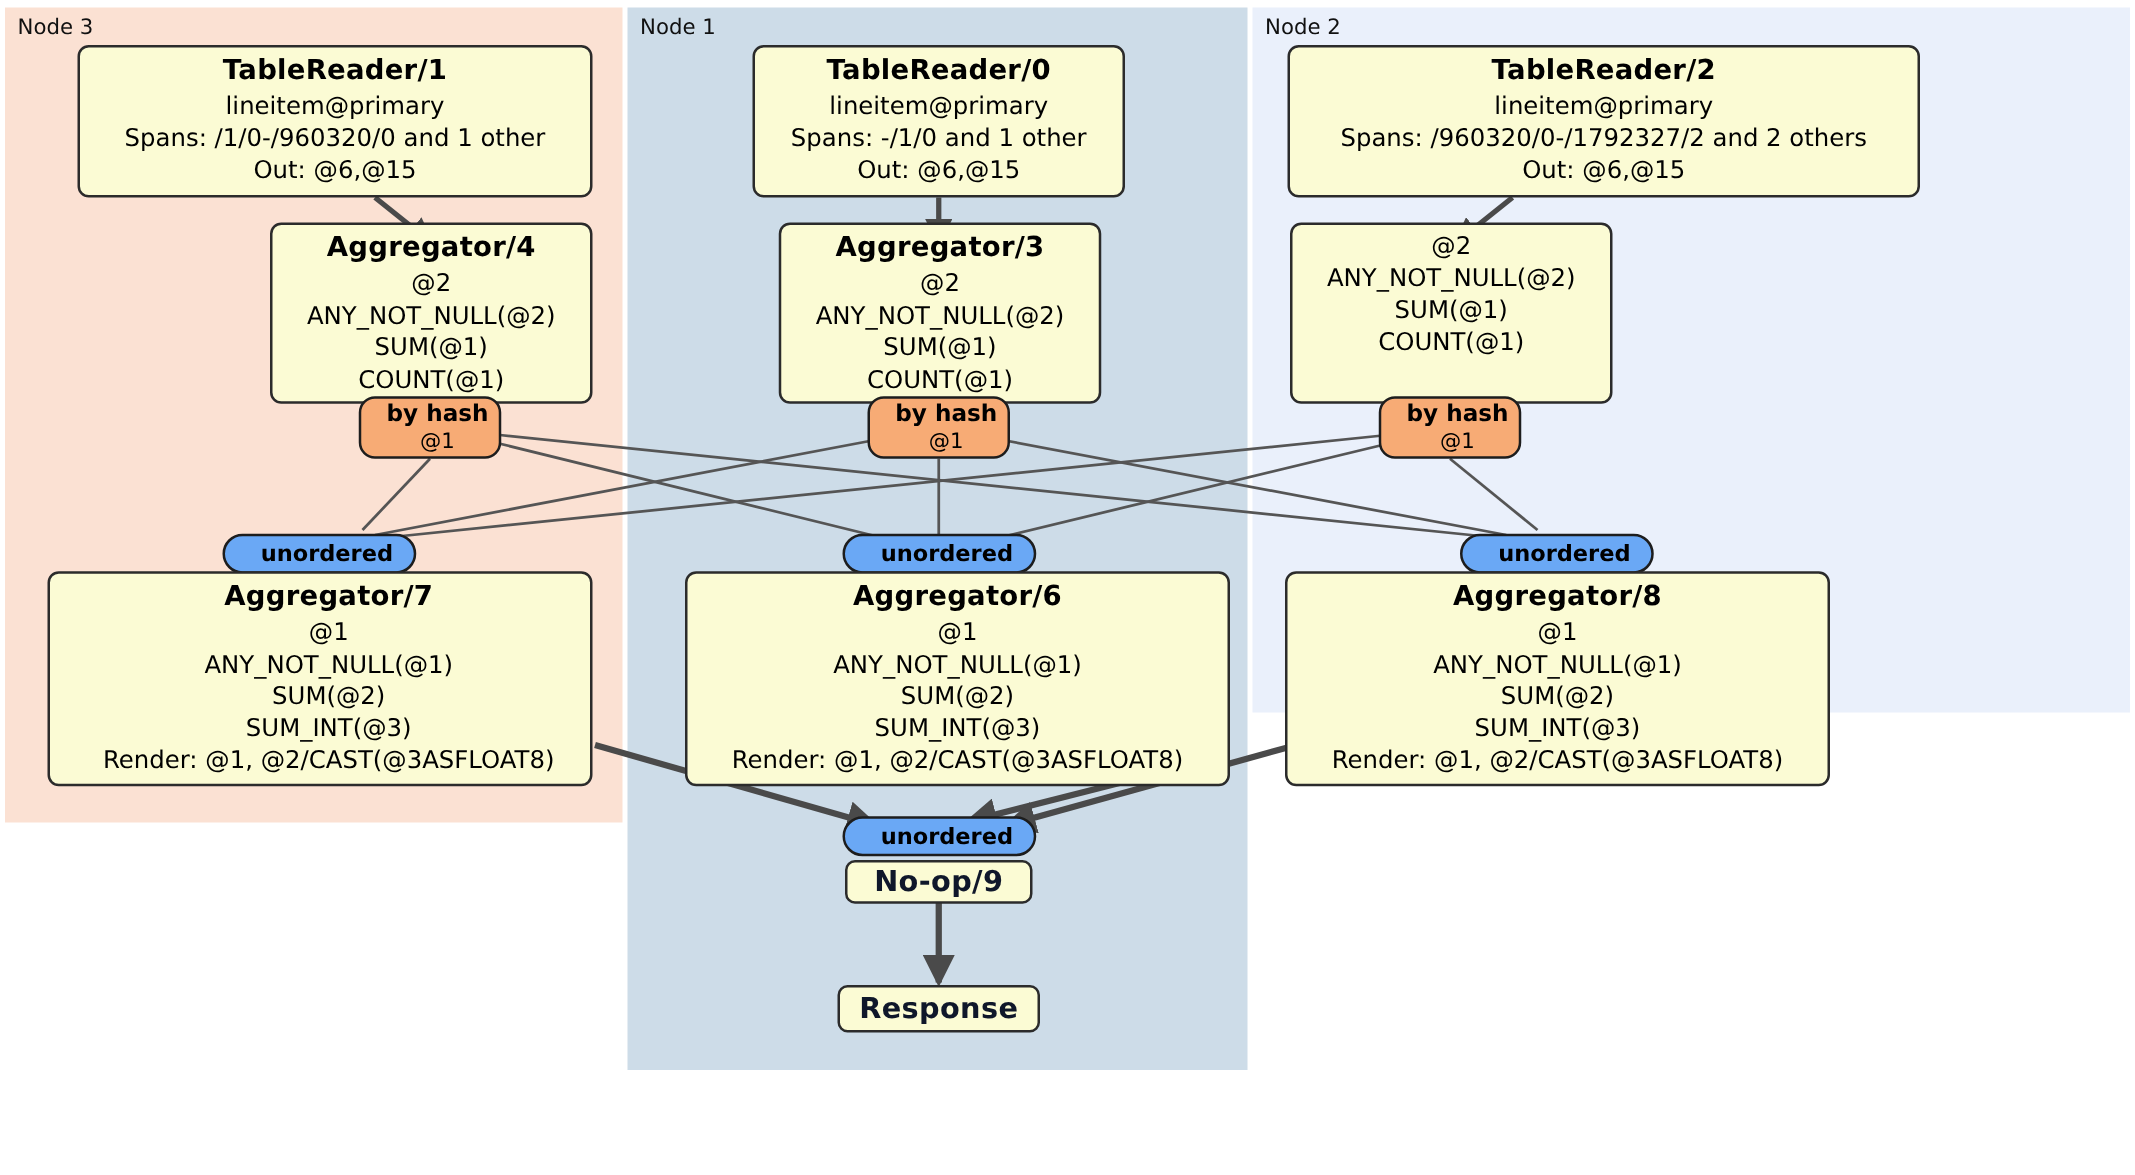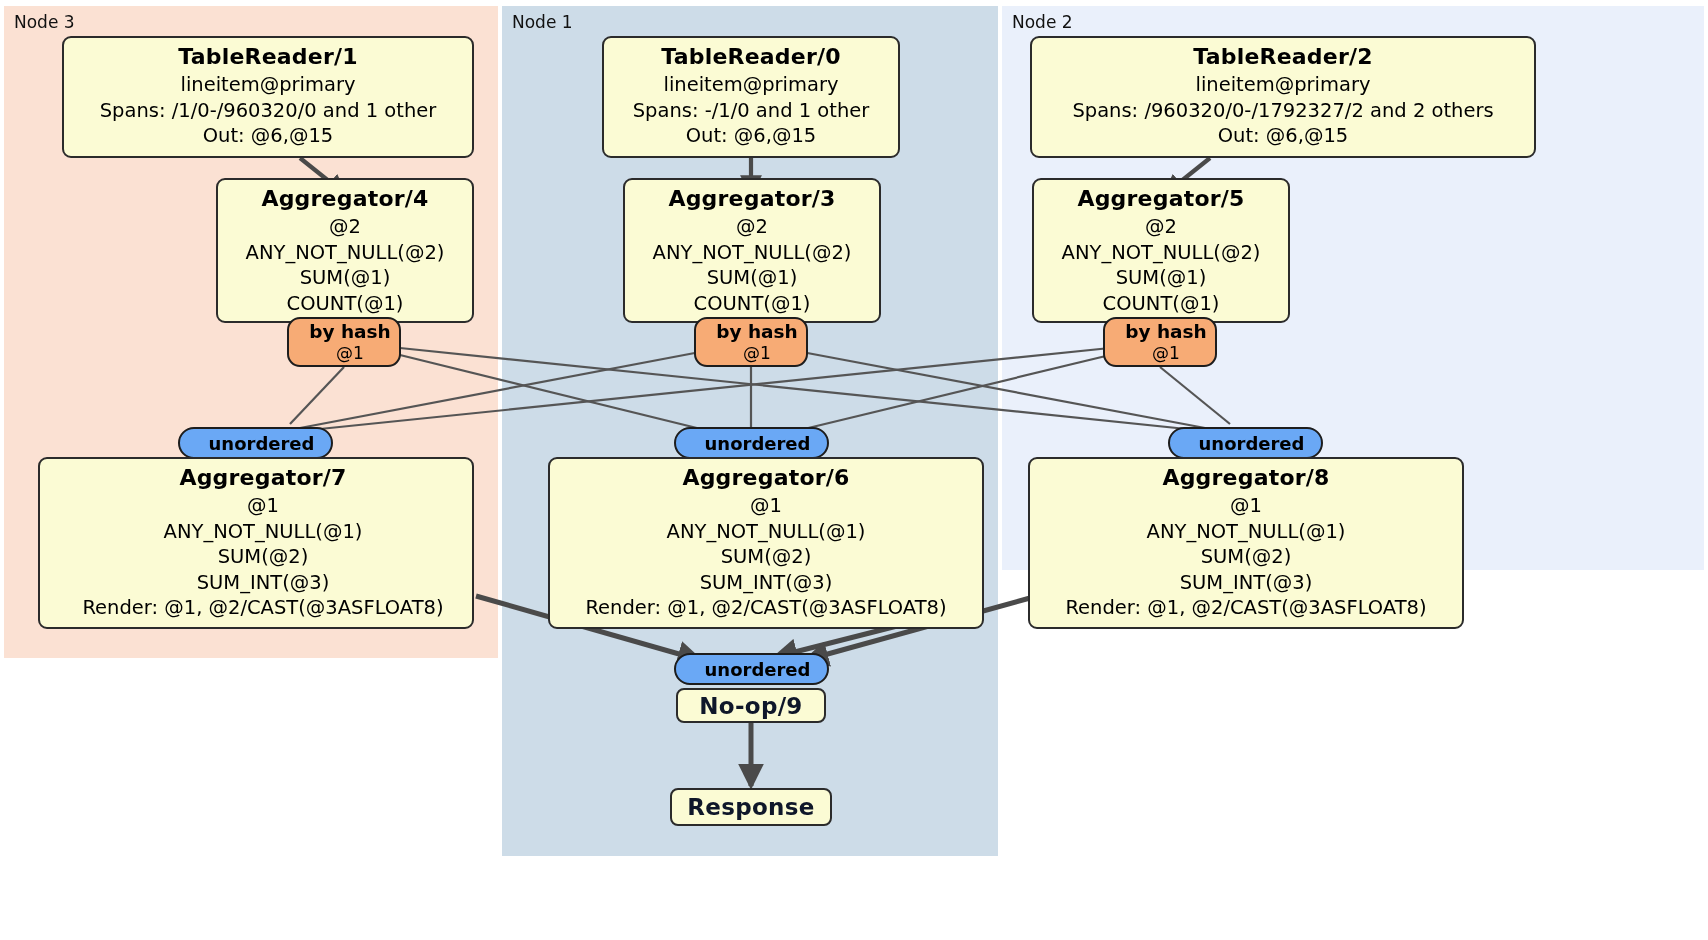--- a/index.html
+++ b/index.html
@@ -250,21 +250,20 @@
   </div>
 
   <div class="proc-box" style="left:1030px; top:36px; width:506px; height:122px;">
     <div class="proc-title">TableReader/2</div>
     <div class="proc-line">lineitem@primary</div>
     <div class="proc-line">Spans: /960320/0-/1792327/2 and 2 others</div>
     <div class="proc-line">Out: @6,@15</div>
   </div>
 
   <div class="proc-box" style="left:1032px; top:178px; width:258px; height:145px;">
-    <div class="proc-title">Aggregator/5</div>
     <div class="proc-line">@2</div>
     <div class="proc-line">ANY_NOT_NULL(@2)</div>
     <div class="proc-line">SUM(@1)</div>
     <div class="proc-line">COUNT(@1)</div>
   </div>
 
   <div class="pill pill-hash" style="left:1103px; top:317px; width:114px; height:50px;">
     <span class="t1">by hash</span>
     <span class="t2">@1</span>
   </div>

